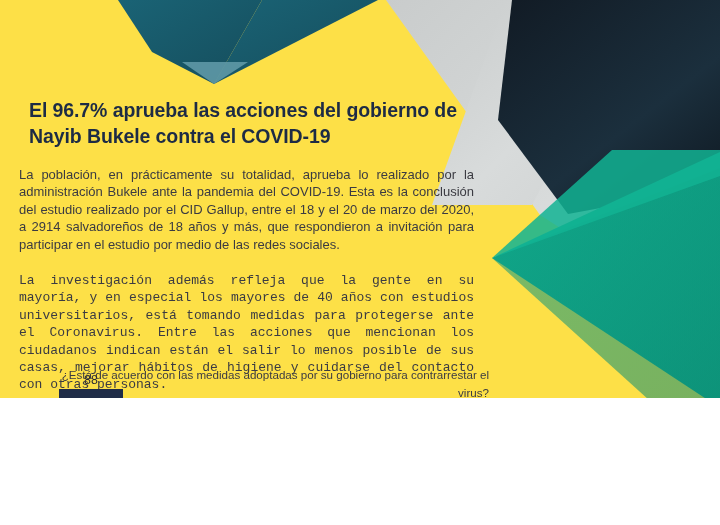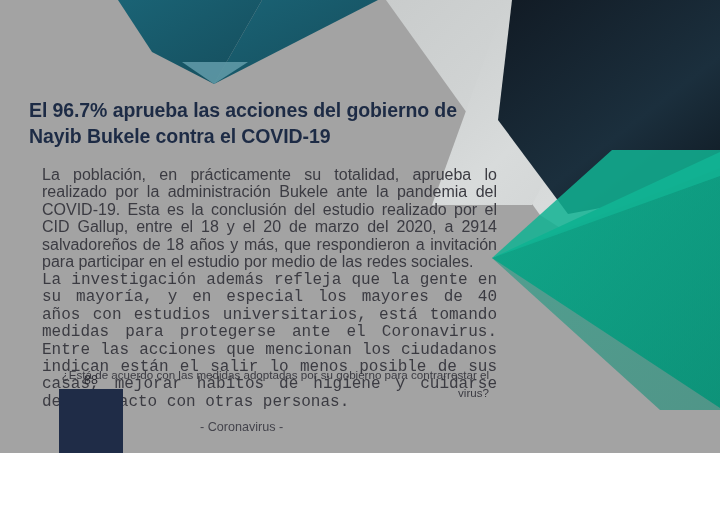--- a/index.html
+++ b/index.html
@@ -7,23 +7,23 @@
     margin: 0;
     padding: 0;
     background: #ffffff;
   }
   body {
     font-family: "Liberation Sans", sans-serif;
   }
   #slide {
     position: relative;
     width: 720px;
-    height: 453px;
+    height: 398px;
     overflow: hidden;
-    background: #a3a3a3;
+    background: #fde047;
   }
 
   
   .deco {
     position: absolute;
     top: 0;
     left: 0;
     width: 720px;
     height: 525px;
     pointer-events: none;
@@ -36,23 +36,23 @@
     top: 97px;
     width: 430px;
     font-size: 19.5px;
     font-weight: bold;
     line-height: 26px;
     color: #1d2b45;
     letter-spacing: -0.1px;
   }
   .para {
     position: absolute;
-    left: 42px;
+    left: 19px;
     width: 455px;
-    font-size: 16px;
+    font-size: 13px;
     line-height: 17.4px;
     color: #3b3b42;
     text-align: justify;
   }
   .para-1 { top: 166px; }
   .para-2 { top: 272px; font-family: Liberation Mono, monospace; }
 
   
   .chart-wrap {
     position: absolute;

